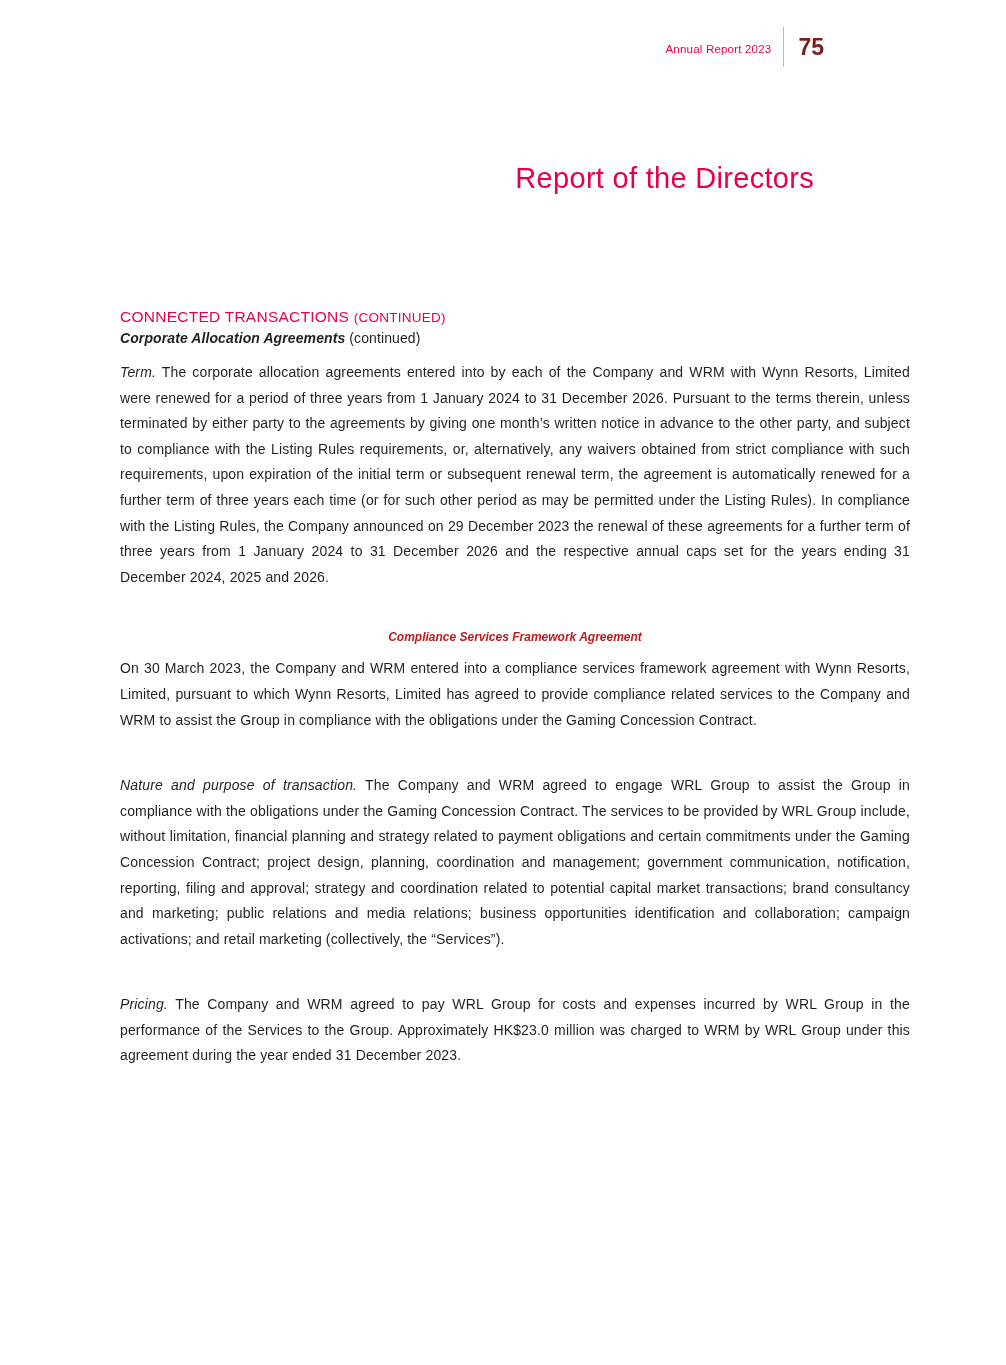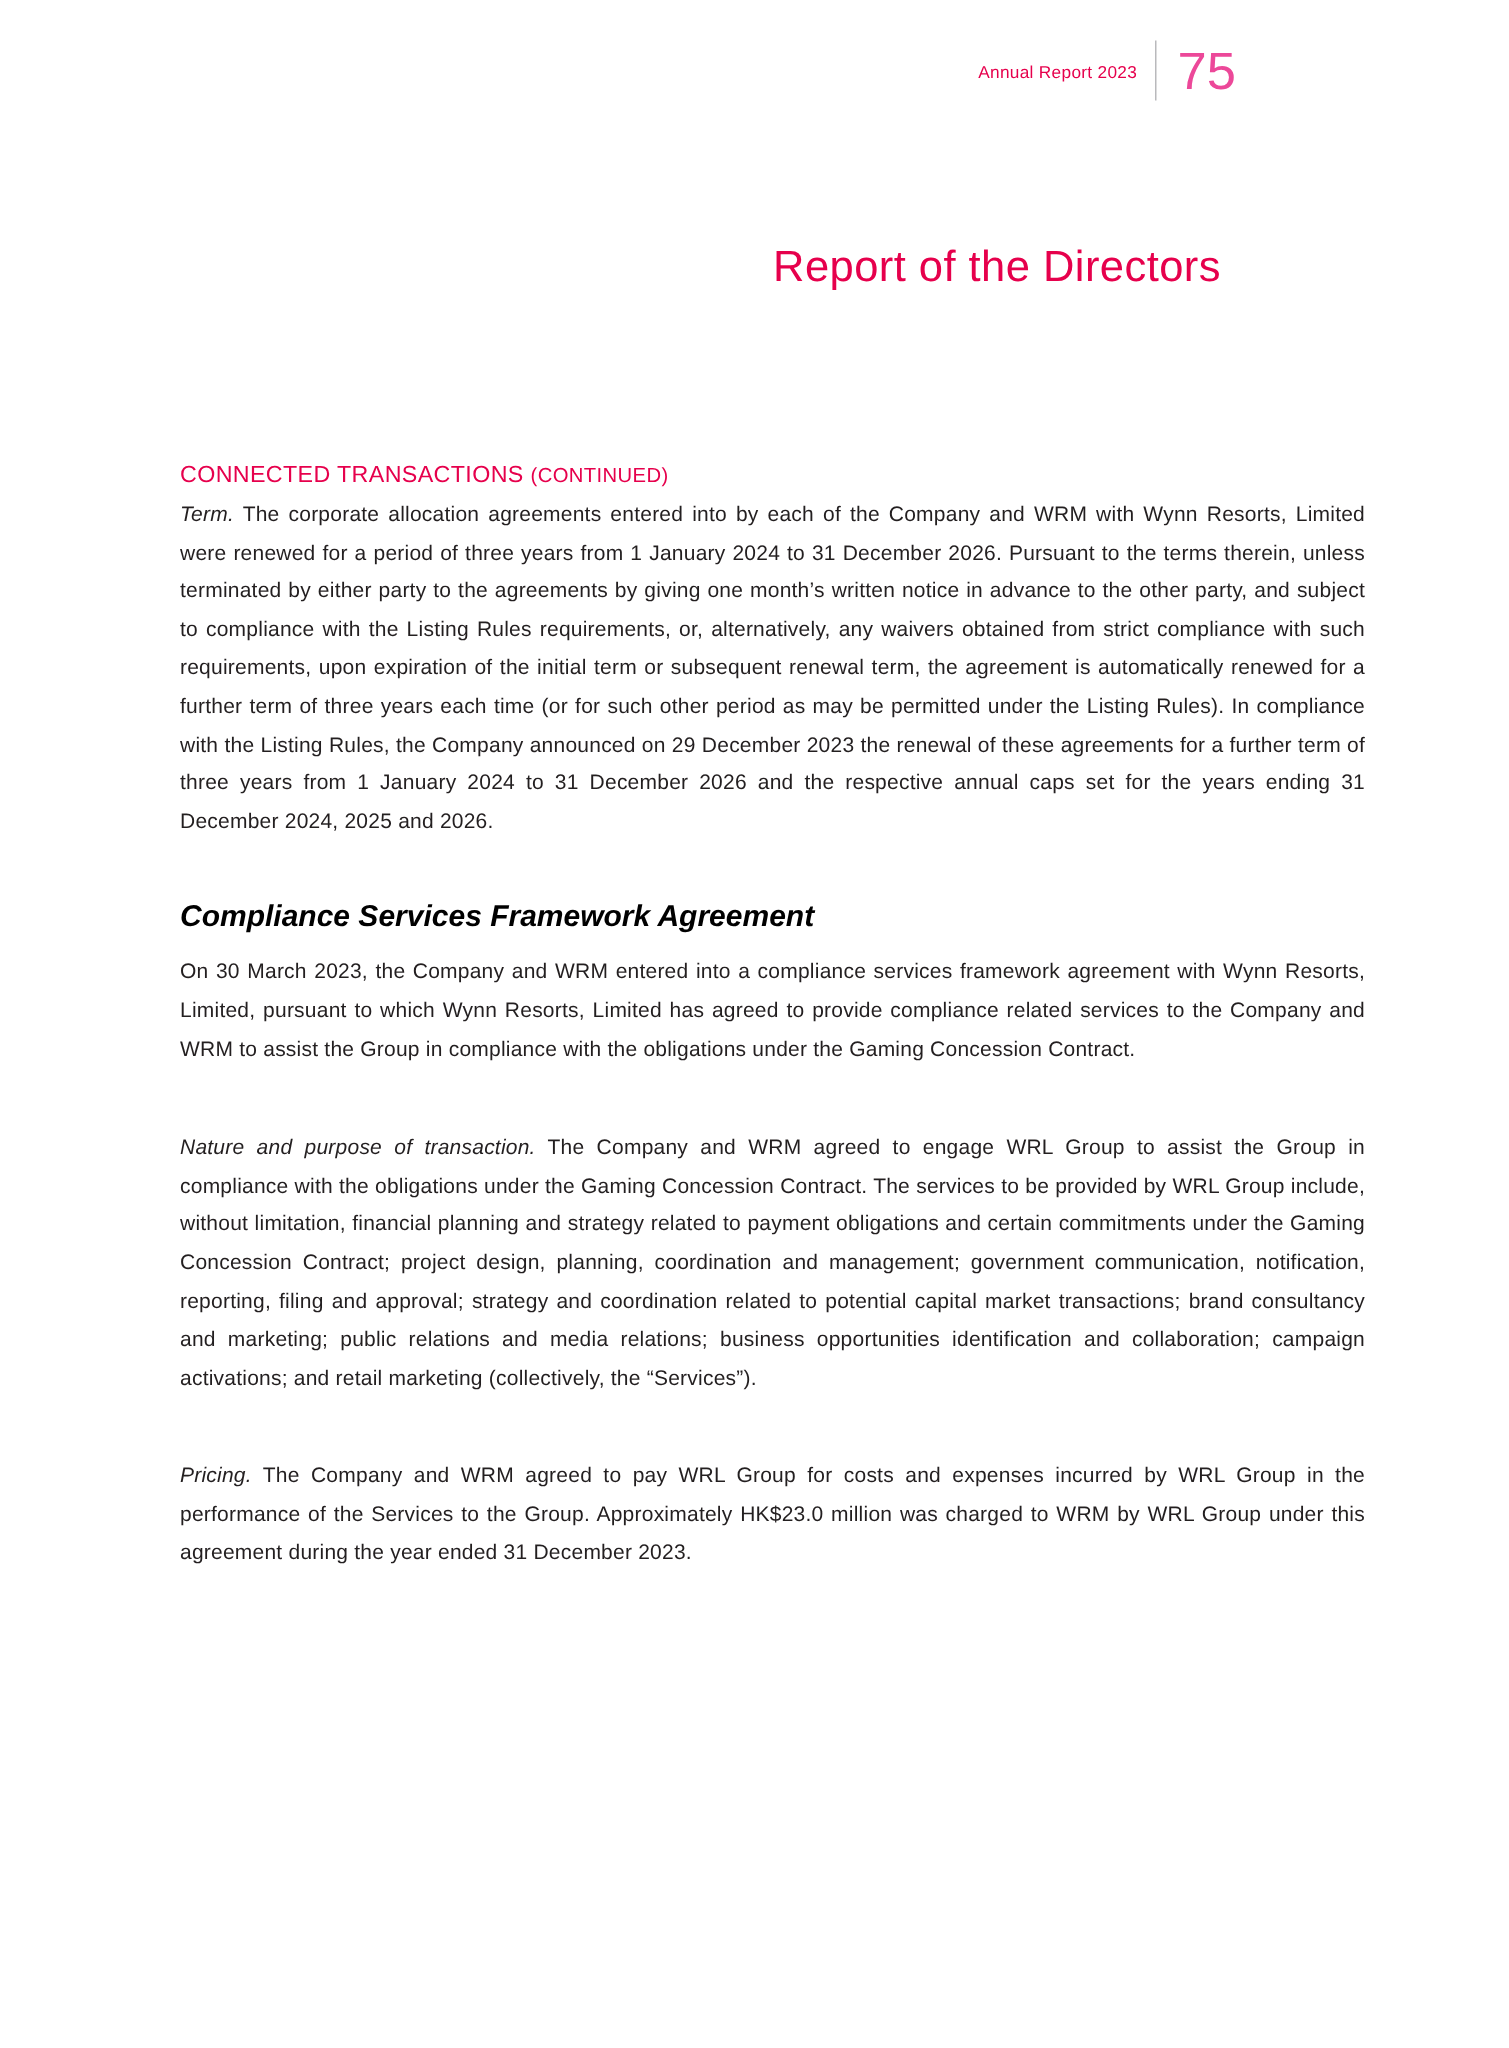--- a/index.html
+++ b/index.html
@@ -40,25 +40,25 @@
     white-space: nowrap;
     line-height: 1;
     padding-top: 6px;
   }
   .header-rule {
     width: 1px;
     height: 40px;
     background: #b9b9bc;
   }
   .header-page-number {
-    font-size: 35px;
-    color: #ec4899;
+    font-size: 23px;
+    color: #7f1d1d;
     padding-left: 14px;
     line-height: 1;
-    font-weight: 400;
+    font-weight: 700;
   }
 
   
   .doc-title {
     position: absolute;
     top: 162px;
     right: 88px;
     font-size: 29px;
     color: #e6004c;
     letter-spacing: 0.3px;
@@ -116,25 +116,26 @@
     margin: 0 0 24px 0;
     color: #231f20;
     letter-spacing: 0.15px;
   }
   .para:last-child { margin-bottom: 0; }
   .para .lead-italic {
     font-style: italic;
   }
 
   .italic-heading {
-    font-size: 20px;
+    font-size: 12px;
     font-weight: bold;
     font-style: italic;
     margin: 0 0 12px 0;
-    color: #000000;
+    color: #b91c1c;
+    text-align: center;
   }
 
   .spacer-lg { height: 16px; }
 </style>
 </head>
 <body>
 
 <div class="page">
 
   <div class="header">
@@ -146,20 +147,24 @@
   <div class="doc-title">Report of the Directors</div>
 
   <div class="content">
 
     <h2 class="section-heading">
       <span>CONNECTED TRANSACTIONS</span>
       <span class="cont">(CONTINUED)</span>
     </h2>
 
 
+    <h4 class="sub-sub-heading">
+      <span>Corporate Allocation Agreements</span>
+      <span class="reg">(continued)</span>
+    </h4>
 
     <p class="para">
       <span class="lead-italic">Term.</span><span> The corporate allocation agreements entered into by each of the Company and WRM with Wynn Resorts, Limited were renewed for a period of three years from 1 January 2024 to 31 December 2026. Pursuant to the terms therein, unless terminated by either party to the agreements by giving one month’s written notice in advance to the other party, and subject to compliance with the Listing Rules requirements, or, alternatively, any waivers obtained from strict compliance with such requirements, upon expiration of the initial term or subsequent renewal term, the agreement is automatically renewed for a further term of three years each time (or for such other period as may be permitted under the Listing Rules). In compliance with the Listing Rules, the Company announced on 29 December 2023 the renewal of these agreements for a further term of three years from 1 January 2024 to 31 December 2026 and the respective annual caps set for the years ending 31 December 2024, 2025 and 2026.</span>
     </p>
 
     <div class="spacer-lg"></div>
 
     <h4 class="italic-heading">Compliance Services Framework Agreement</h4>
 
     <p class="para">On 30 March 2023, the Company and WRM entered into a compliance services framework agreement with Wynn Resorts, Limited, pursuant to which Wynn Resorts, Limited has agreed to provide compliance related services to the Company and WRM to assist the Group in compliance with the obligations under the Gaming Concession Contract.</p>

